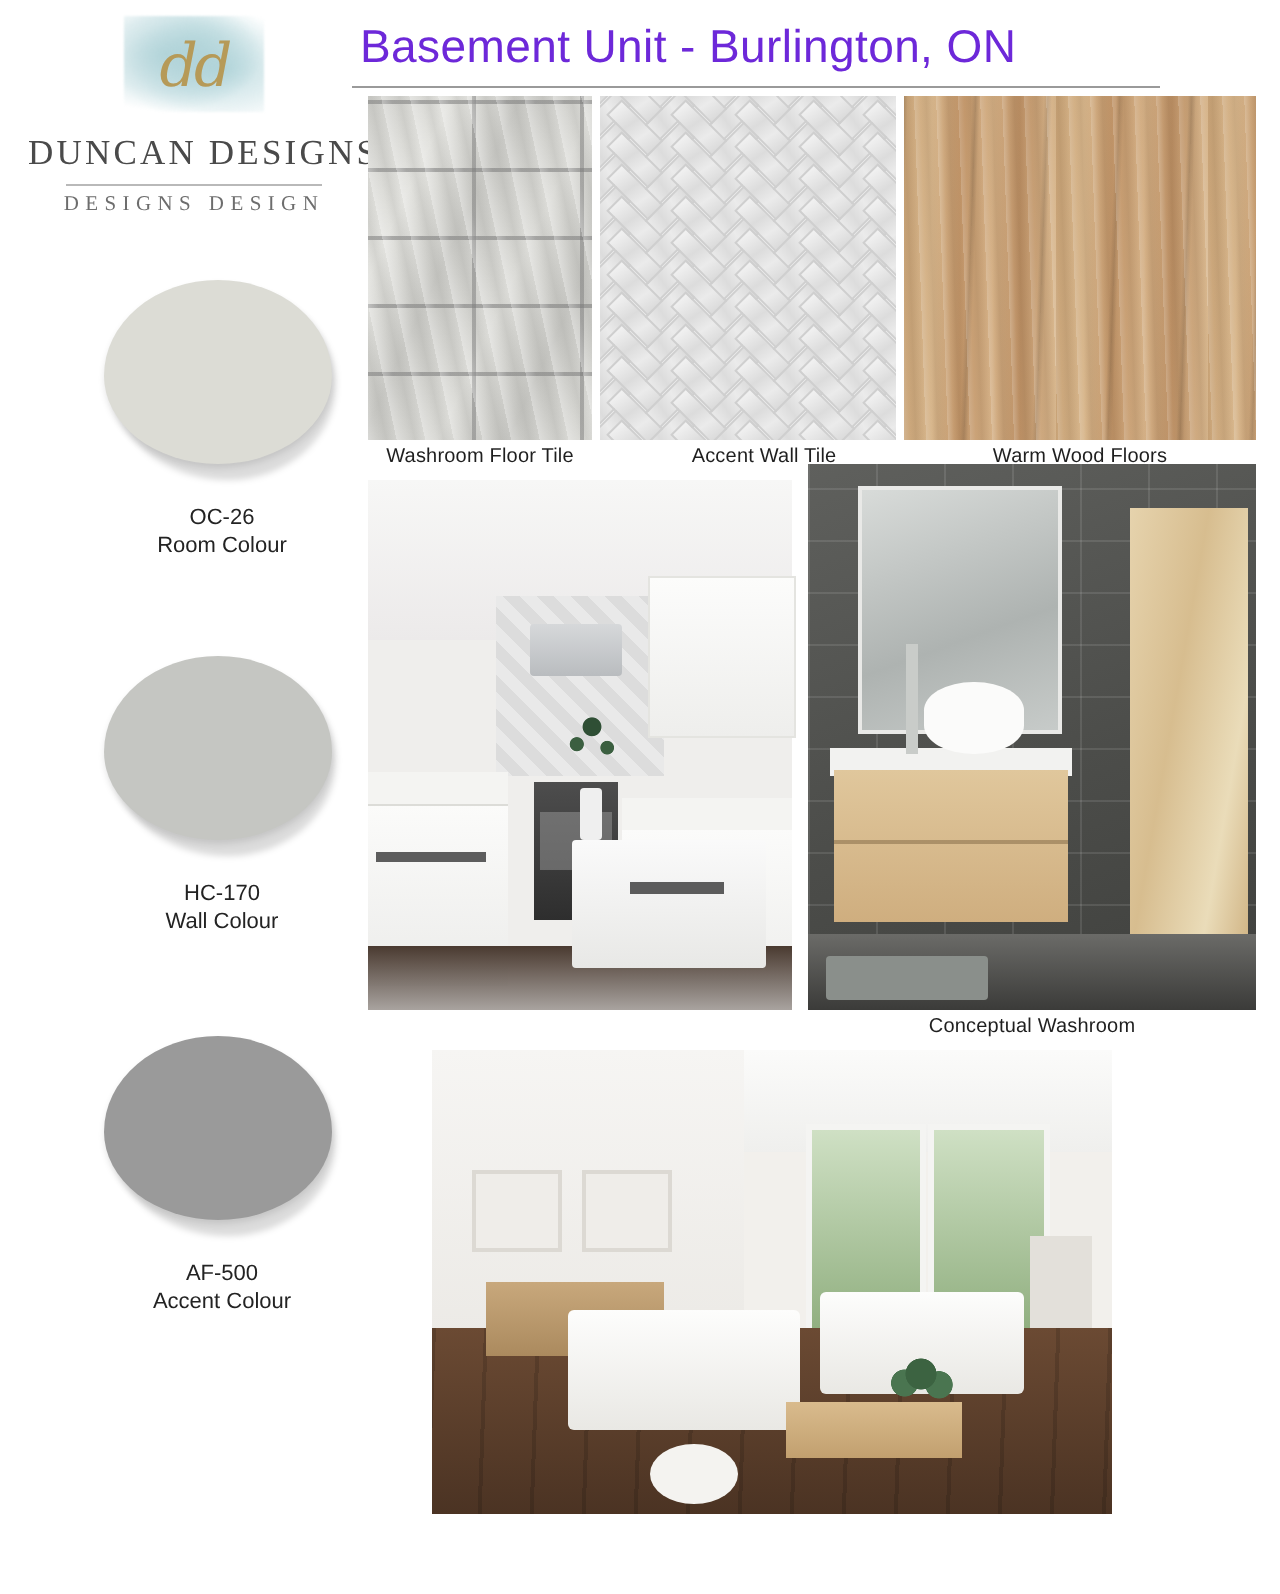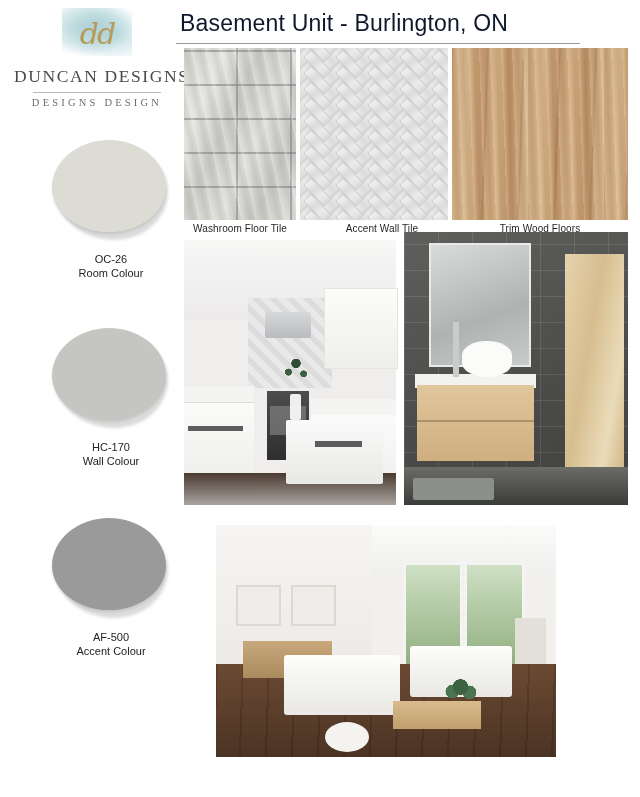--- a/index.html
+++ b/index.html
@@ -77,21 +77,21 @@
   }
 
   .title-block {
     position: absolute;
     left: 176px; top: 10px;
     width: 452px;
   }
   .title-text {
     font-family: "Liberation Sans", sans-serif;
     font-size: 23px;
-    color: #0f172a;
+    color: #6d28d9;
     padding-left: 4px;
     letter-spacing: 0.2px;
   }
   .title-rule {
     margin-top: 6px;
     height: 1px;
     background: #9a9a9a;
     width: 404px;
   }
 
@@ -478,21 +478,21 @@
         <div class="hb-cell" style="left: 146px; top: 180px; transform: rotate(-45deg);"></div>
       </div>
   </div>
   <div class="caption">Accent Wall Tile</div>
 </div>
 
 <div class="panel" style="left:452px; top:48px; width:176px;">
   <div class="tile" style="position:relative; width:176px; height:172px;">
     <div class="tex-wood"></div>
   </div>
-  <div class="caption">Trim Wood Floors</div>
+  <div class="caption">Warm Wood Floors</div>
 </div>
 
 <div class="panel" style="left:184px; top:240px; width:212px;">
   <div class="ph kitchen" style="position:relative; width:212px; height:265px;">
     <div class="k-ceiling"></div>
     <div class="k-backsplash"></div>
     <div class="k-hood"></div>
     <div class="k-upperR"></div>
     <div class="k-counterL"></div>
     <div class="k-cabL"></div>
@@ -513,20 +513,21 @@
     <div class="w-walltile"></div>
     <div class="w-mirror"></div>
     <div class="w-counter"></div>
     <div class="w-vanity"></div>
     <div class="w-basin"></div>
     <div class="w-faucet"></div>
     <div class="w-door"></div>
     <div class="w-floor"></div>
     <div class="w-rug"></div>
   </div>
+  <div class="caption">Conceptual Washroom</div>
 </div>
 
 <div class="panel" style="left:216px; top:525px; width:340px;">
   <div class="ph living" style="position:relative; width:340px; height:232px;">
     <div class="l-ceiling"></div>
     <div class="l-backwall"></div>
     <div class="l-window1"></div>
     <div class="l-window2"></div>
     <div class="l-art1"></div>
     <div class="l-art2"></div>

